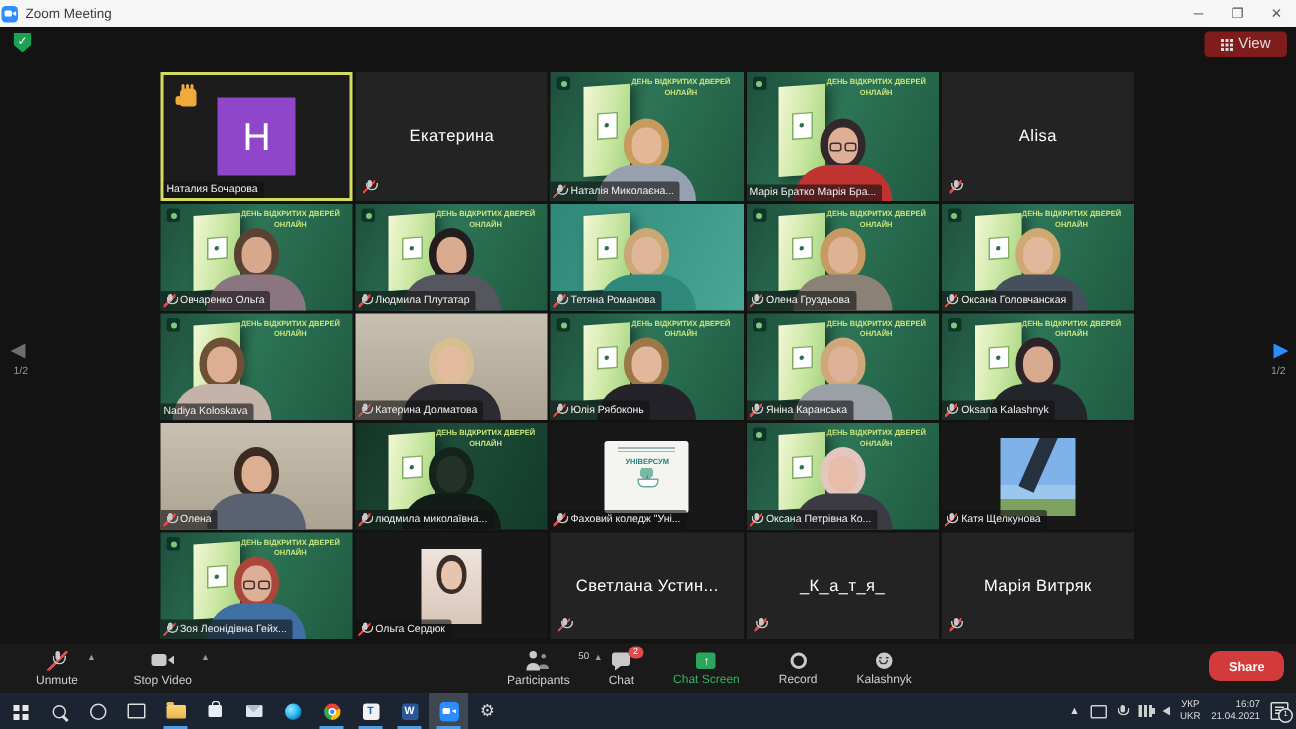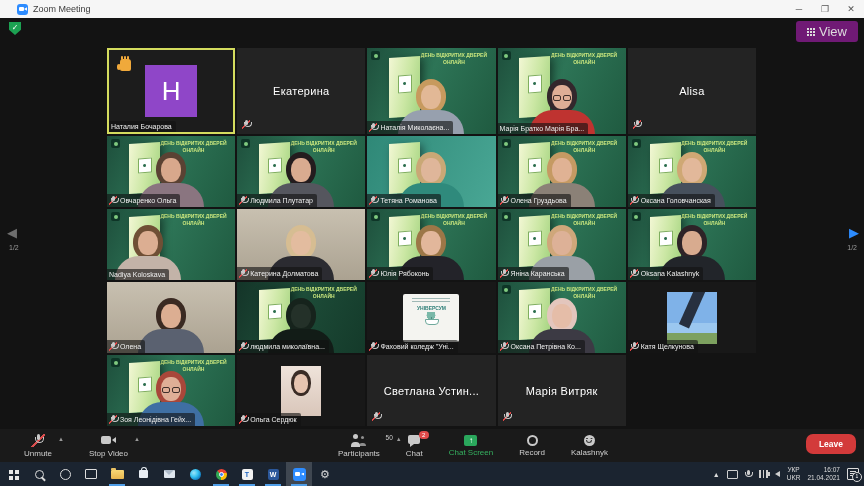--- a/index.html
+++ b/index.html
@@ -1,34 +1,34 @@
 <!DOCTYPE html>
 <html><head>
 <meta charset="utf-8">
 <style>
   html,body{margin:0;padding:0}
   body{width:864px;height:486px;overflow:hidden;position:relative;background:#000;
        font-family:"Liberation Sans",sans-serif;-webkit-font-smoothing:antialiased}
   
   .titlebar{position:absolute;top:0;left:0;right:0;height:18px;background:#f6f6f6;
             display:flex;align-items:center;justify-content:space-between;box-sizing:border-box}
-  .tbl{display:flex;align-items:center;gap:5px;padding-left:17px}
+  .tbl{display:flex;align-items:center;gap:5px;padding-left:1px}
   .zoom-ic{width:11px;height:11px;border-radius:3px;background:#2D8CFF;position:relative;flex:0 0 auto}
   .zoom-ic::before{content:"";position:absolute;left:2px;top:3.5px;width:5px;height:4px;background:#fff;border-radius:1px}
   .zoom-ic::after{content:"";position:absolute;right:1px;top:3.8px;width:3px;height:3.5px;background:#fff;
                   clip-path:polygon(100% 0,100% 100%,0 50%)}
   .tbtitle{font-size:9px;color:#3c3c3c}
   .wctrls{display:flex;height:18px}
   .wctrls span{width:26px;text-align:center;font-size:9px;color:#555;line-height:18px;cursor:default}
   
   .meeting{position:absolute;top:18px;left:0;right:0;height:444px;background:#131313}
   .shield{position:absolute;top:4px;left:9px;width:12px;height:13px;background:#1ca152;color:#fff;
           font-size:8px;line-height:11px;text-align:center;
           clip-path:polygon(0 0,100% 0,100% 60%,50% 100%,0 60%)}
-  .view-btn{position:absolute;top:3px;right:6px;background:#701a75;border:none;color:#ddd;font-size:13px;
+  .view-btn{position:absolute;top:3px;right:6px;background:#7f1d1d;border:none;color:#ddd;font-size:10px;
             padding:3px 11px;border-radius:3px;display:flex;align-items:center;gap:4px;cursor:pointer}
   .grid-ic{position:relative;width:8px;height:8px}
   .grid-ic::before{content:"";position:absolute;left:0;top:0;width:2px;height:2px;background:#ddd;
     box-shadow:3px 0 #ddd,6px 0 #ddd,0 3px #ddd,3px 3px #ddd,6px 3px #ddd,0 6px #ddd,3px 6px #ddd,6px 6px #ddd}
   .gal-arrow{position:absolute;font-size:13px;line-height:1;cursor:pointer}
   .arr-l{left:7px;top:208px;color:#6e6e6e}
   .arr-r{right:5px;top:208px;color:#2D8CFF}
   .pageno{position:absolute;font-size:7px;color:#9a9a9a}
   .pg-l{left:9px;top:226px}.pg-r{right:7px;top:226px}
   
@@ -497,20 +497,24 @@
           <span class="micmute"></span>
         <span>Ольга Сердюк</span>
         </div>
     </div>
 
     <div class="tile t-name">
       <div class="center-name">Светлана Устин...</div>
       <span class="micmute corner-mic"></span>
     </div>
 
+    <div class="tile t-name">
+      <div class="center-name">_К_а_т_я_</div>
+      <span class="micmute corner-mic"></span>
+    </div>
 
     <div class="tile t-name">
       <div class="center-name">Марія Витряк</div>
       <span class="micmute corner-mic"></span>
     </div>
 
   </div>
 
   <div class="toolbar">
     <div class="tgl">
@@ -543,21 +547,21 @@
       </div>
       <div class="tool">
         <span class="i-rec"></span>
         <span>Record</span>
       </div>
       <div class="tool">
         <span class="i-react"></span>
         <span>Kalashnyk</span>
       </div>
     </div>
-    <button class="leave-btn">Leave</button>
+    <button class="leave-btn">Share</button>
   </div>
 </div>
 
 <div class="taskbar">
   <div class="tb-ic">
       <span class="i-win"></span>
     </div>
   <div class="tb-ic">
       <span class="i-search"></span>
     </div>

